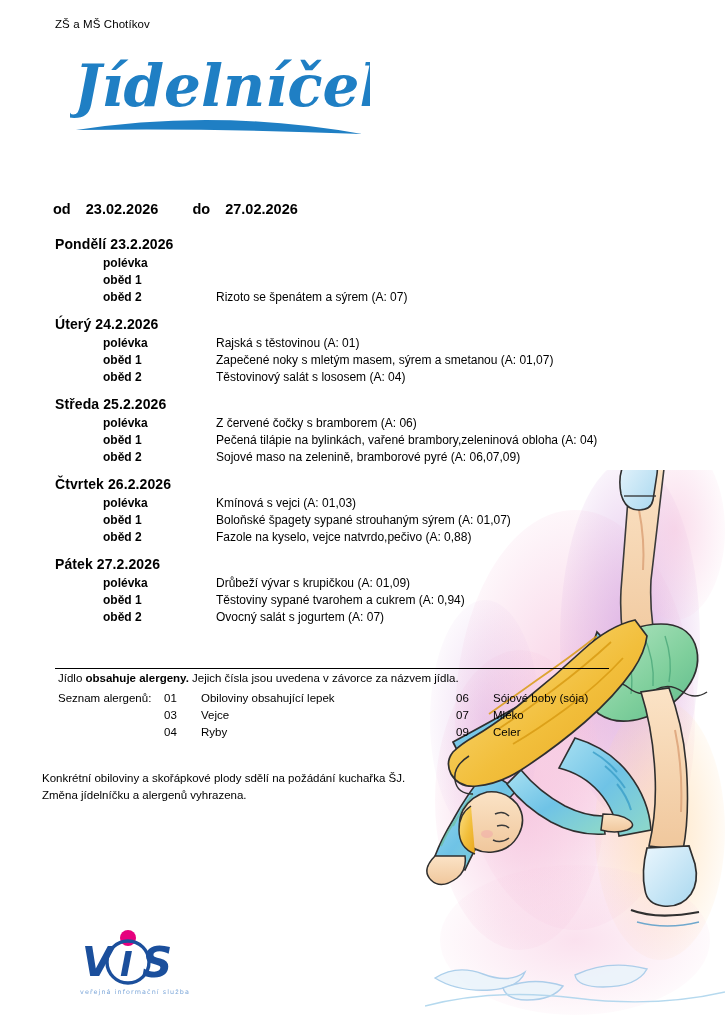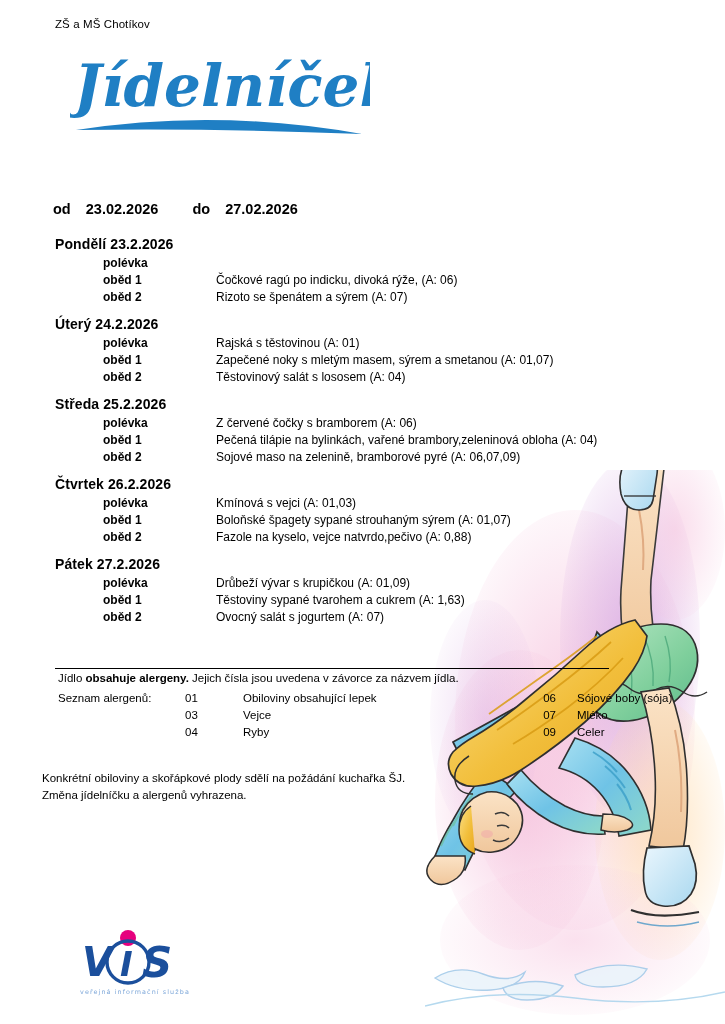--- a/index.html
+++ b/index.html
@@ -112,25 +112,25 @@
   }
   .allergy-note b { font-weight: bold; margin-top: 28px; }
 
   
   .legend {
     position: absolute;
     left: 58px;
     top: 692px;
     font-size: 11.5px;
   }
-  .legend-row { display: flex; align-items: baseline; height: 17px; gap: 21px; }
+  .legend-row { display: flex; align-items: baseline; height: 17px; }
   .legend-title { width: 106px; flex: 0 0 auto; white-space: nowrap; }
   .legend-code { width: 37px; flex: 0 0 auto; }
   .legend-name { width: 255px; flex: 0 0 auto; white-space: nowrap; }
-  .legend-code2 { width: 37px; flex: 0 0 auto; text-align: right; }
+  .legend-code2 { width: 37px; flex: 0 0 auto; }
   .legend-name2 { white-space: nowrap; }
 
   
   .footnotes {
     position: absolute;
     left: 42px;
     top: 770px;
     font-size: 11.5px;
     line-height: 1.5;
   }
@@ -315,21 +315,20 @@
   </div>
 
   <div class="days" id="days-container">
       <div class="day">
         <div class="day-title">Pondělí 23.2.2026</div>
         <div class="meal">
           <div class="meal-label">polévka</div>
         </div>
         <div class="meal">
           <div class="meal-label">oběd 1</div>
-          <div class="meal-desc">Čočkové ragú po indicku, divoká rýže,  (A: 06)</div>
         </div>
         <div class="meal">
           <div class="meal-label">oběd 2</div>
           <div class="meal-desc">Rizoto se špenátem a sýrem  (A: 07)</div>
         </div>
       </div>
       <div class="day">
         <div class="day-title">Úterý 24.2.2026</div>
         <div class="meal">
           <div class="meal-label">polévka</div>
@@ -375,21 +374,21 @@
         </div>
       </div>
       <div class="day">
         <div class="day-title">Pátek 27.2.2026</div>
         <div class="meal">
           <div class="meal-label">polévka</div>
           <div class="meal-desc">Drůbeží vývar s krupičkou  (A: 01,09)</div>
         </div>
         <div class="meal">
           <div class="meal-label">oběd 1</div>
-          <div class="meal-desc">Těstoviny sypané tvarohem a cukrem  (A: 1,63)</div>
+          <div class="meal-desc">Těstoviny sypané tvarohem a cukrem  (A: 0,94)</div>
         </div>
         <div class="meal">
           <div class="meal-label">oběd 2</div>
           <div class="meal-desc">Ovocný salát s jogurtem  (A: 07)</div>
         </div>
       </div>
     </div>
 
   <div class="rule"></div>
   <div class="allergy-note">

